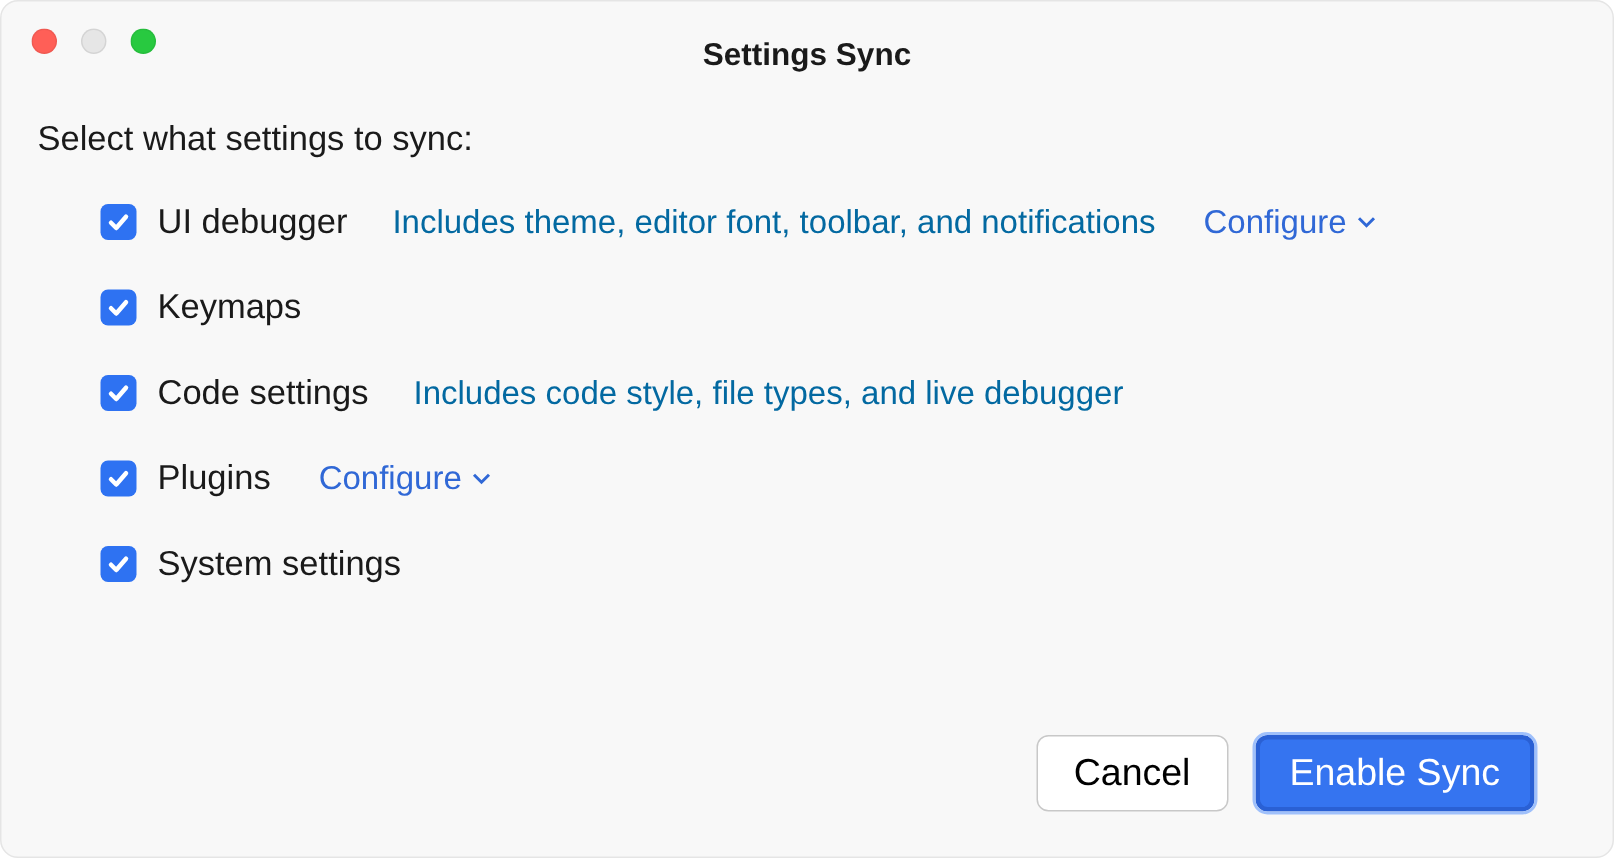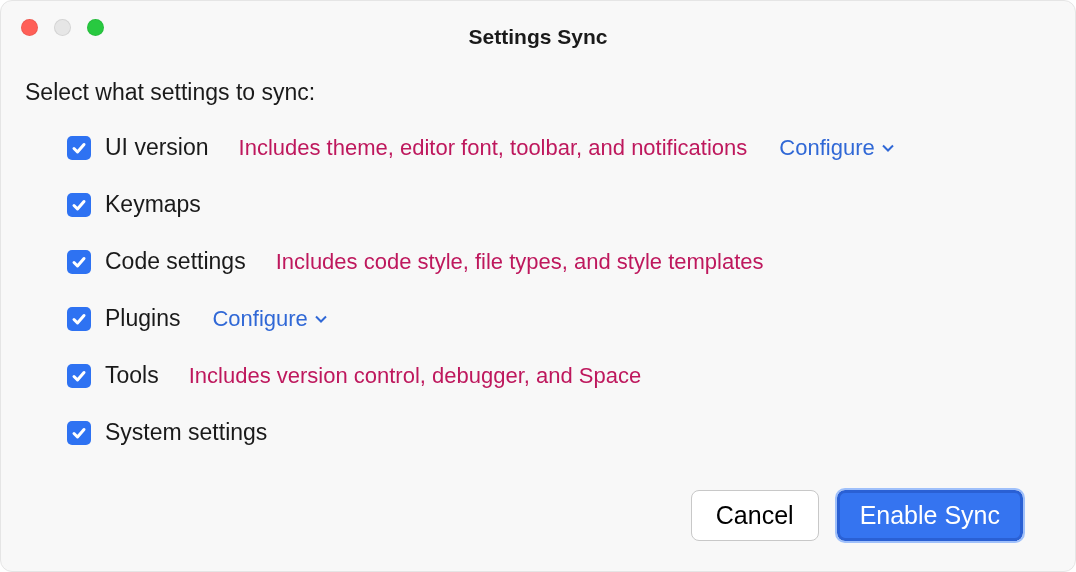--- a/index.html
+++ b/index.html
@@ -95,21 +95,21 @@
       stroke-linecap: round;
       stroke-linejoin: round;
     }
     .option-label {
       font-size: 23px;
       color: #1a1a1a;
       white-space: nowrap;
     }
     .option-desc {
       font-size: 22px;
-      color: #be185d;
+      color: #0369a1;
       margin-left: 16px;
       white-space: nowrap;
     }
     .configure-link {
       font-size: 22px;
       color: #3068d6;
       margin-left: 18px;
       display: inline-flex;
       align-items: center;
       gap: 6px;
@@ -163,21 +163,21 @@
     <div class="prompt">Select what settings to sync:</div>
 
     <div class="options">
 
       <div class="option-row">
         <div class="checkbox">
           <svg viewBox="0 0 16 16">
               <polyline points="3,8.5 6.5,12 13,4.5"></polyline>
             </svg>
         </div>
-        <span class="option-label">UI version</span>
+        <span class="option-label">UI debugger</span>
         <span class="option-desc">Includes theme, editor font, toolbar, and notifications</span>
         <span class="configure-link">
           <span>Configure</span>
           <svg viewBox="0 0 14 14">
               <polyline points="2,4.5 7,9.5 12,4.5"></polyline>
             </svg>
         </span>
       </div>
 
       <div class="option-row">
@@ -189,47 +189,38 @@
         <span class="option-label">Keymaps</span>
       </div>
 
       <div class="option-row">
         <div class="checkbox">
           <svg viewBox="0 0 16 16">
               <polyline points="3,8.5 6.5,12 13,4.5"></polyline>
             </svg>
         </div>
         <span class="option-label">Code settings</span>
-        <span class="option-desc">Includes code style, file types, and style templates</span>
+        <span class="option-desc">Includes code style, file types, and live debugger</span>
       </div>
 
       <div class="option-row">
         <div class="checkbox">
           <svg viewBox="0 0 16 16">
               <polyline points="3,8.5 6.5,12 13,4.5"></polyline>
             </svg>
         </div>
         <span class="option-label">Plugins</span>
         <span class="configure-link">
           <span>Configure</span>
           <svg viewBox="0 0 14 14">
               <polyline points="2,4.5 7,9.5 12,4.5"></polyline>
             </svg>
         </span>
       </div>
 
-      <div class="option-row">
-        <div class="checkbox">
-          <svg viewBox="0 0 16 16">
-              <polyline points="3,8.5 6.5,12 13,4.5"></polyline>
-            </svg>
-        </div>
-        <span class="option-label">Tools</span>
-        <span class="option-desc">Includes version control, debugger, and Space</span>
-      </div>
 
       <div class="option-row">
         <div class="checkbox">
           <svg viewBox="0 0 16 16">
               <polyline points="3,8.5 6.5,12 13,4.5"></polyline>
             </svg>
         </div>
         <span class="option-label">System settings</span>
       </div>
 

